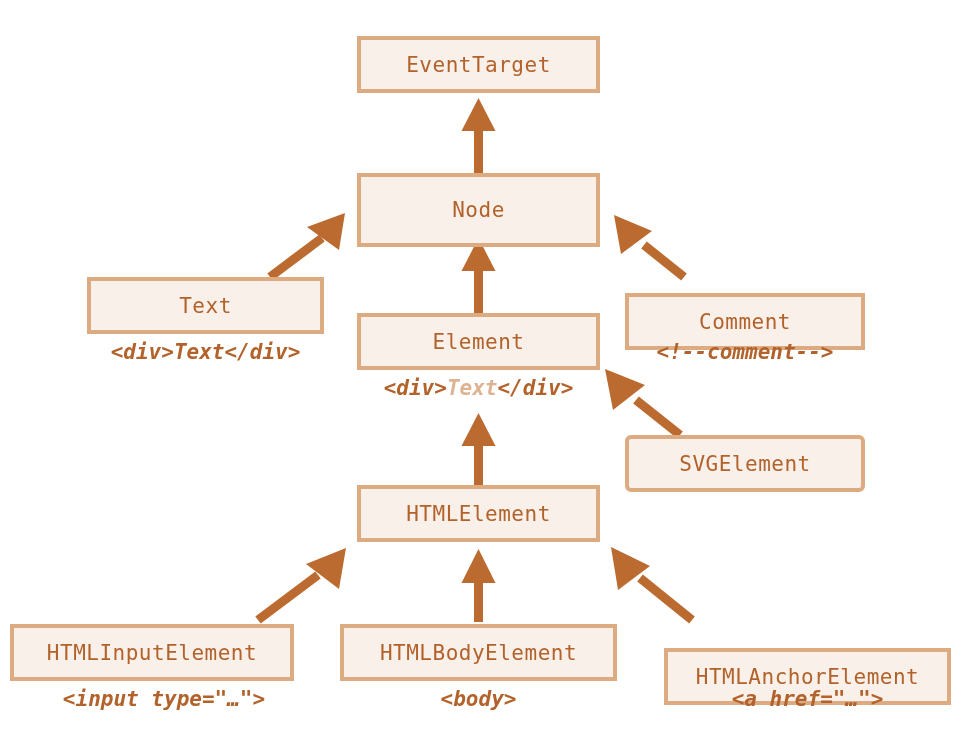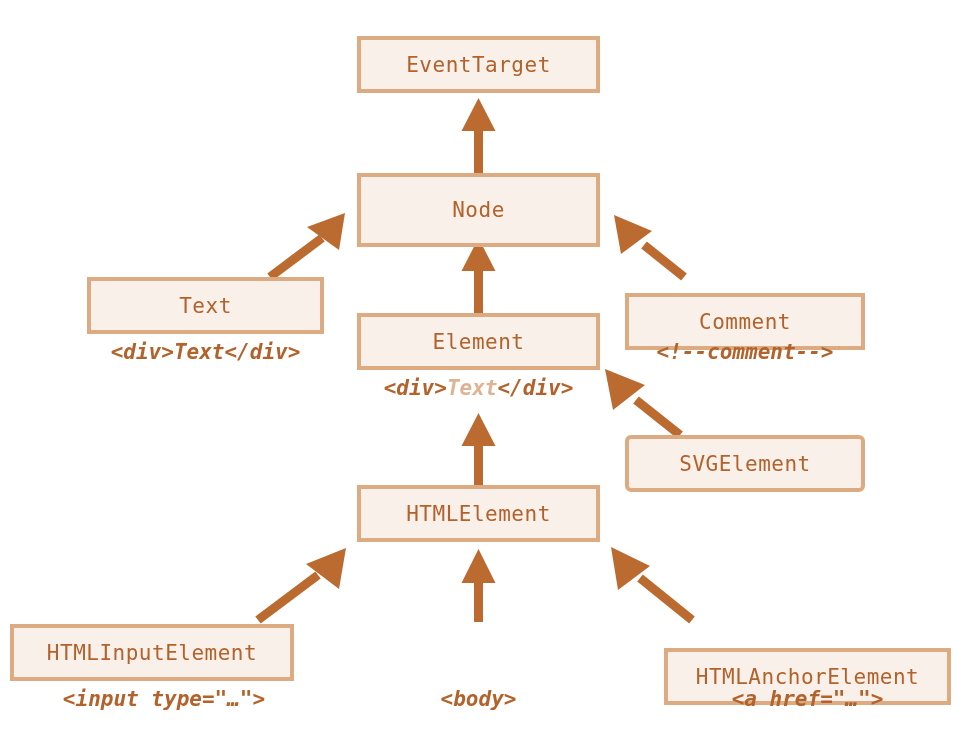--- a/index.html
+++ b/index.html
@@ -137,20 +137,23 @@
 
   <div class="node-box" style="left:357px; top:485px; width:243px; height:57px;">
     <span>HTMLElement</span>
   </div>
 
   <div class="node-box" style="left:10px; top:624px; width:284px; height:57px;">
     <span>HTMLInputElement</span>
   </div>
   <div class="node-caption" style="left:22px; top:687px; width:284px;">&lt;input type="…"&gt;</div>
 
+  <div class="node-box" style="left:340px; top:624px; width:277px; height:57px;">
+    <span>HTMLBodyElement</span>
+  </div>
   <div class="node-caption" style="left:340px; top:687px; width:277px;">&lt;body&gt;</div>
 
   <div class="node-box" style="left:664px; top:648px; width:287px; height:57px;text-align:center;">
     <span>HTMLAnchorElement</span>
   </div>
   <div class="node-caption" style="left:664px; top:687px; width:287px;">&lt;a href="…"&gt;</div>
 
 </div>
 
 </body></html>

